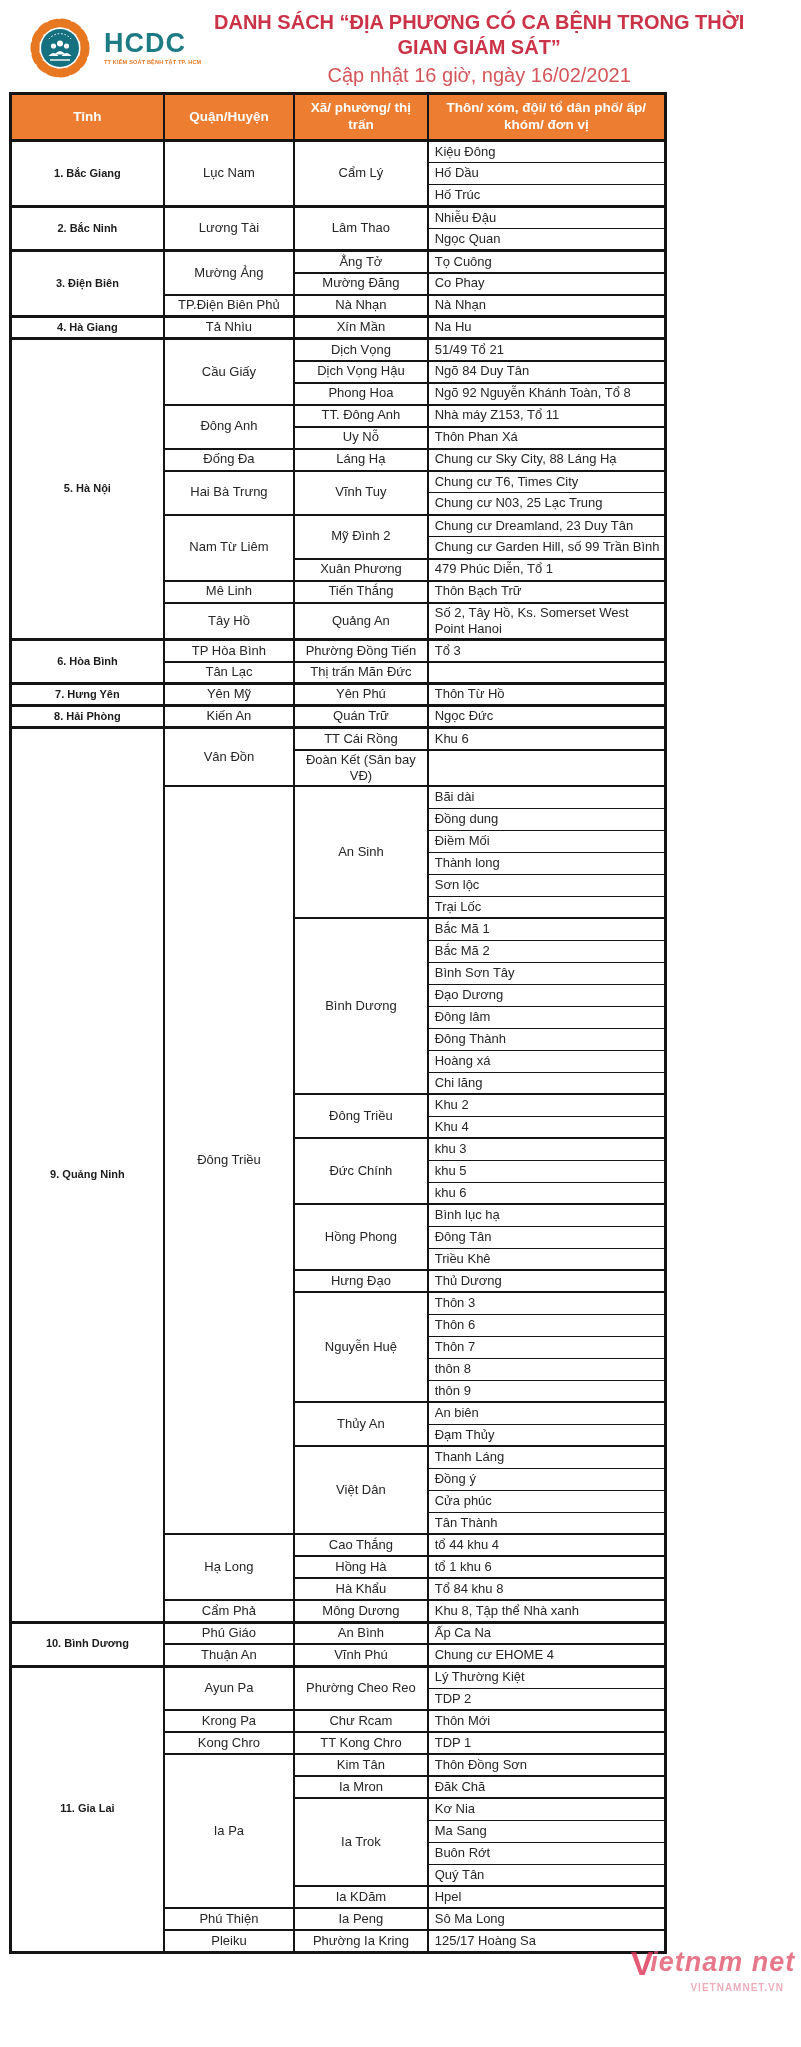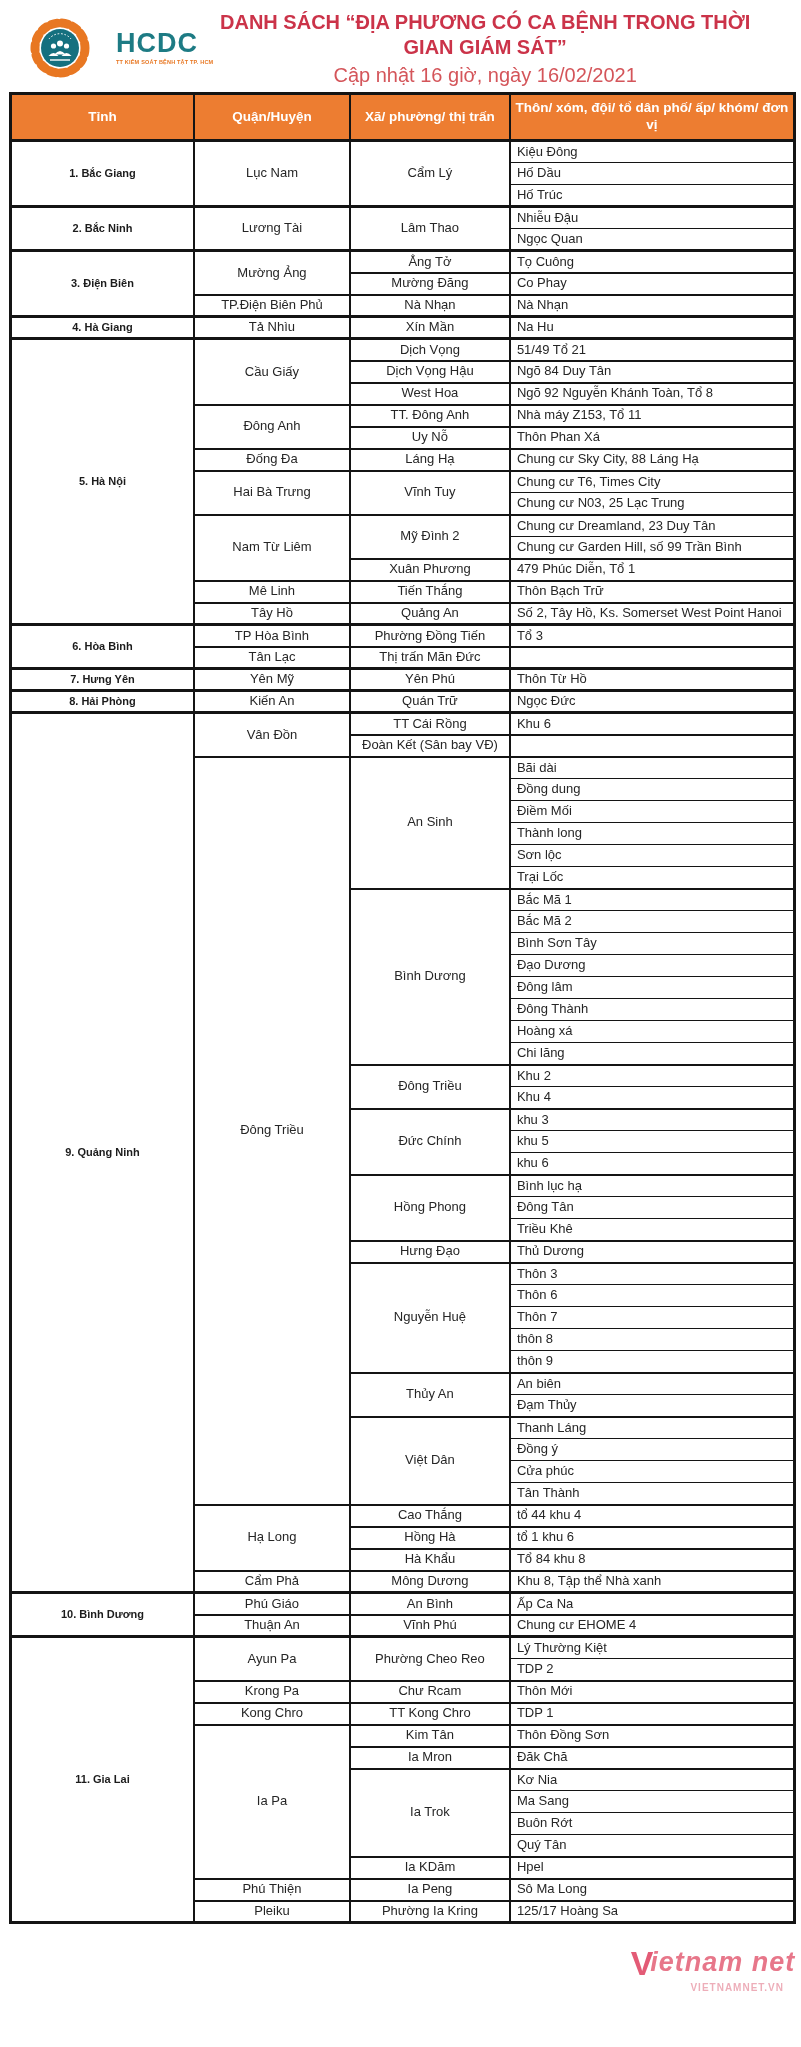--- a/index.html
+++ b/index.html
@@ -1,30 +1,30 @@
 <!DOCTYPE html>
 <html><head>
 <meta charset="utf-8">
 <style>
   * { box-sizing: border-box; margin: 0; padding: 0; }
   html,body { width: 801px; background: #ffffff; font-family: "Liberation Sans", sans-serif; }
   body { min-height: 2047px; position: relative; }
 
   
   .page-header { display: flex; align-items: center; padding: 12px 18px 8px 28px; height: 92px; }
-  .logo { display: flex; align-items: center; gap: 24px; flex: 0 0 auto; }
+  .logo { display: flex; align-items: center; gap: 12px; flex: 0 0 auto; }
   .logo-text-block { display: flex; flex-direction: column; line-height: 1; }
   .logo-acronym { color: #1d7b84; font-weight: 700; font-size: 27px; letter-spacing: 1px; }
   .logo-tagline { color: #e87722; font-size: 5.5px; font-weight: 700; margin-top: 3px; letter-spacing: .2px; }
   .titles { flex: 1 1 auto; text-align: center; padding-right: 26px; }
   .doc-title { color: #cb3349; font-weight: 700; font-size: 20px; line-height: 1.25; }
   .doc-subtitle { color: #d4555a; font-size: 20px; margin-top: 4px; }
 
   
-  table.case-table { border-collapse: collapse; table-layout: fixed; width: 787px; margin: 0 auto 0 9px; border: 3px solid #141414; }
+  table.case-table { border-collapse: collapse; table-layout: fixed; width: 658px; margin: 0 auto 0 9px; border: 3px solid #141414; }
   .case-table th {
     background: #ed7d31; color: #fff; font-weight: 700; font-size: 13.5px;
     border: 2px solid #141414; height: 47px; padding: 2px 4px; line-height: 1.25;
     text-align: center; vertical-align: middle;
   }
   .case-table td {
     border: 1px solid #141414; border-left-width: 2px; border-right-width: 2px;
     height: 22px; font-size: 13px; color: #262626; padding: 1px 4px;
     text-align: center; vertical-align: middle; line-height: 1.25;
     overflow: hidden;
@@ -131,21 +131,21 @@
         <td class="col-province" rowspan="13">5. Hà Nội</td>
         <td class="col-district" rowspan="3">Cầu Giấy</td>
         <td class="col-ward">Dịch Vọng</td>
         <td class="col-unit">51/49 Tổ 21</td>
       </tr>
       <tr class="ward-start">
         <td class="col-ward">Dịch Vọng Hậu</td>
         <td class="col-unit">Ngõ 84 Duy Tân</td>
       </tr>
       <tr class="ward-start">
-        <td class="col-ward">West Hoa</td>
+        <td class="col-ward">Phong Hoa</td>
         <td class="col-unit">Ngõ 92 Nguyễn Khánh Toàn, Tổ 8</td>
       </tr>
       <tr class="ward-start district-start">
         <td class="col-district" rowspan="2">Đông Anh</td>
         <td class="col-ward">TT. Đông Anh</td>
         <td class="col-unit">Nhà máy Z153, Tổ 11</td>
       </tr>
       <tr class="ward-start">
         <td class="col-ward">Uy Nỗ</td>
         <td class="col-unit">Thôn Phan Xá</td>

